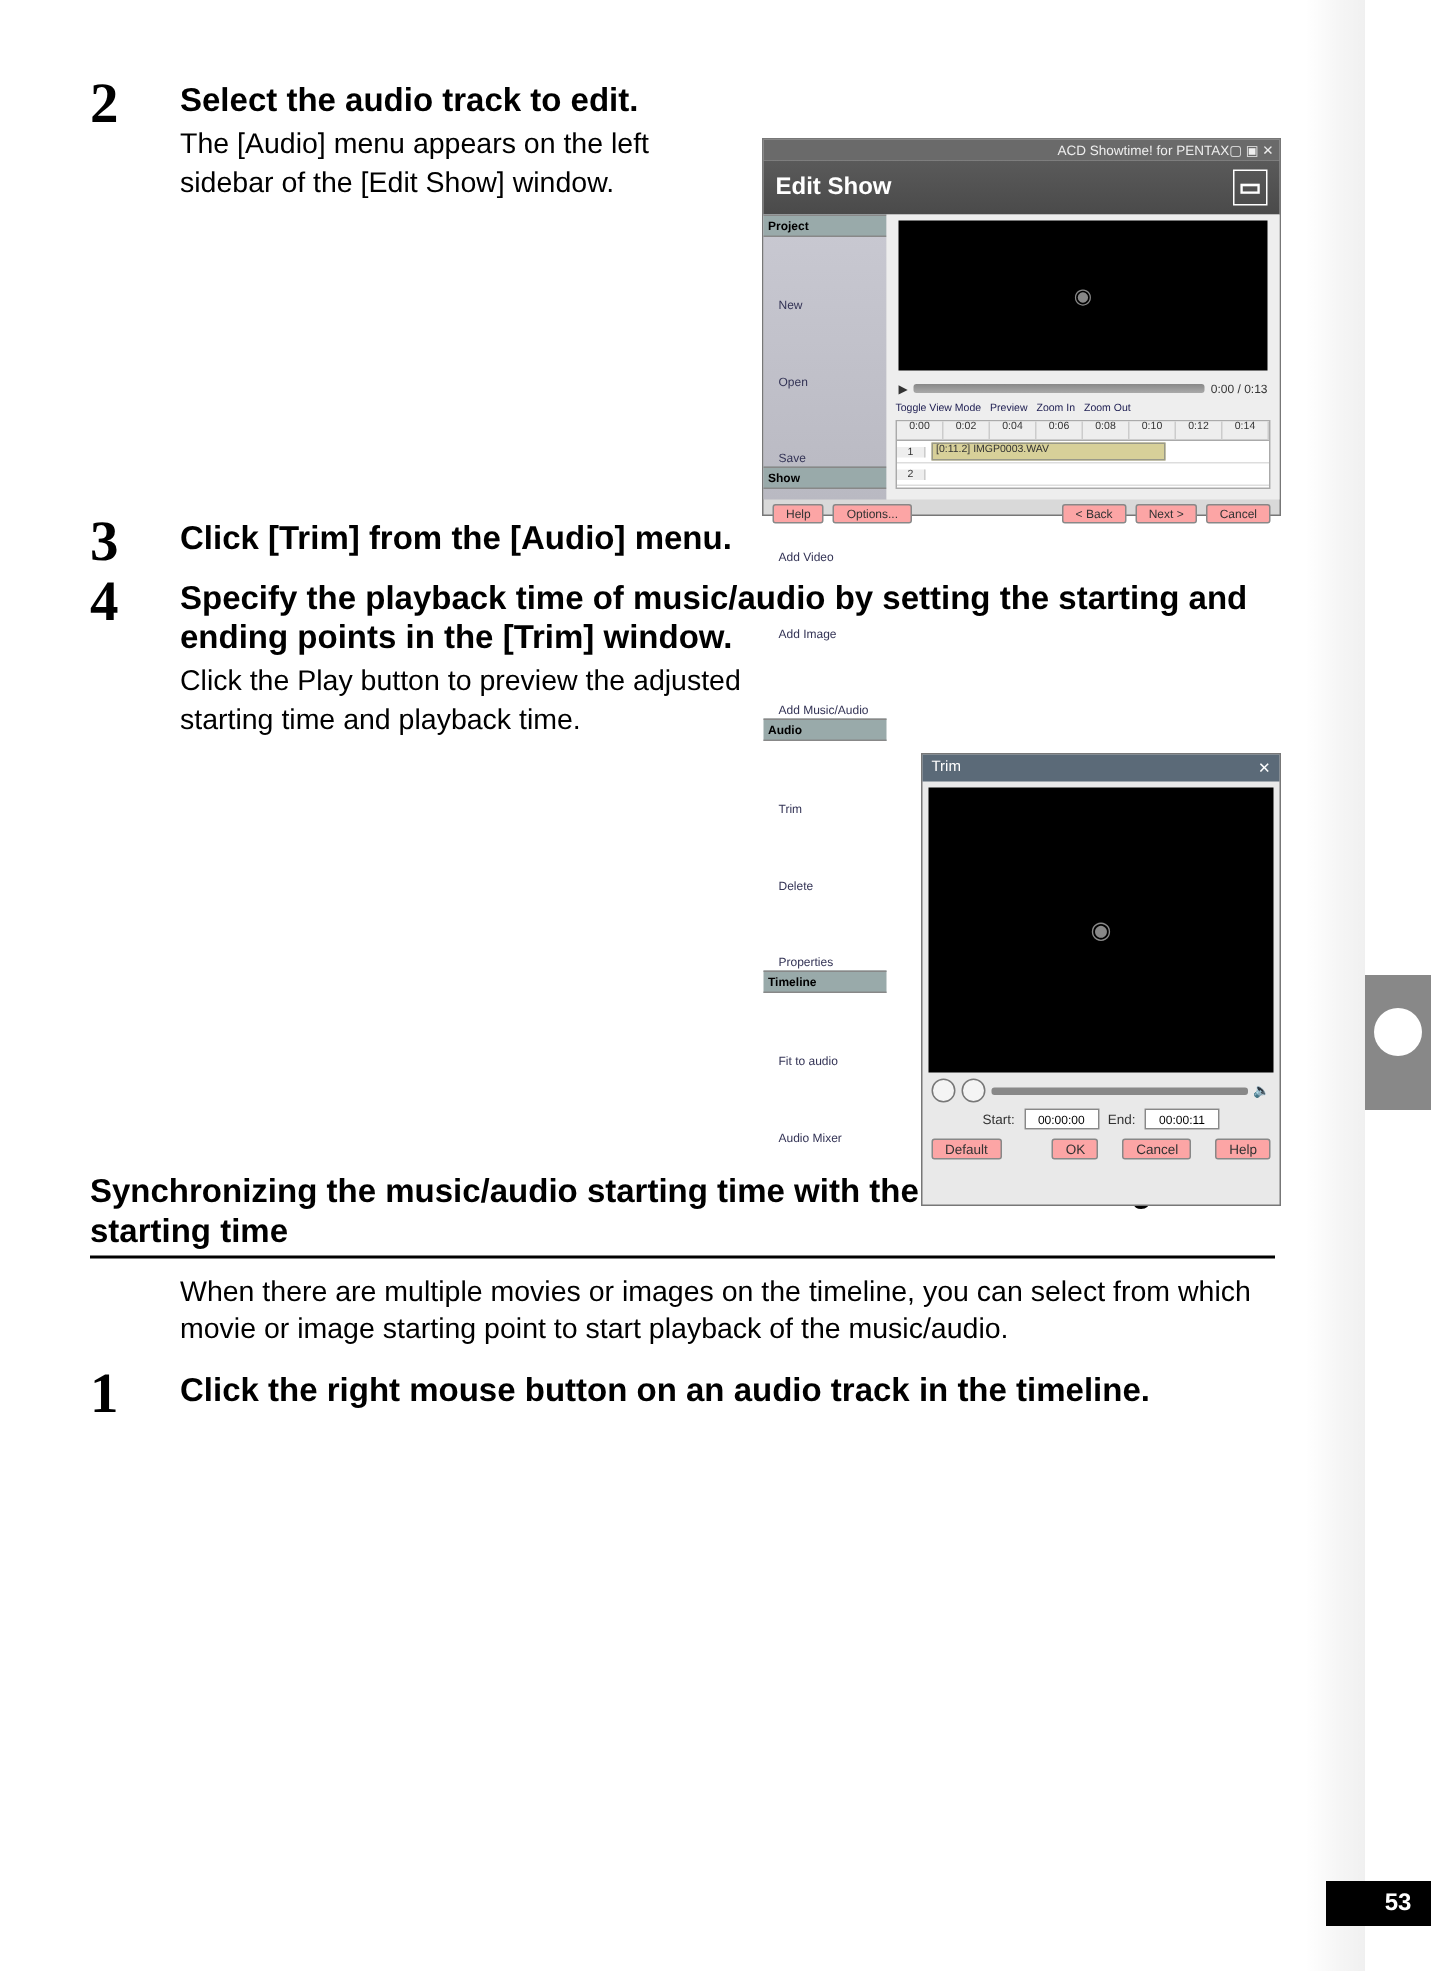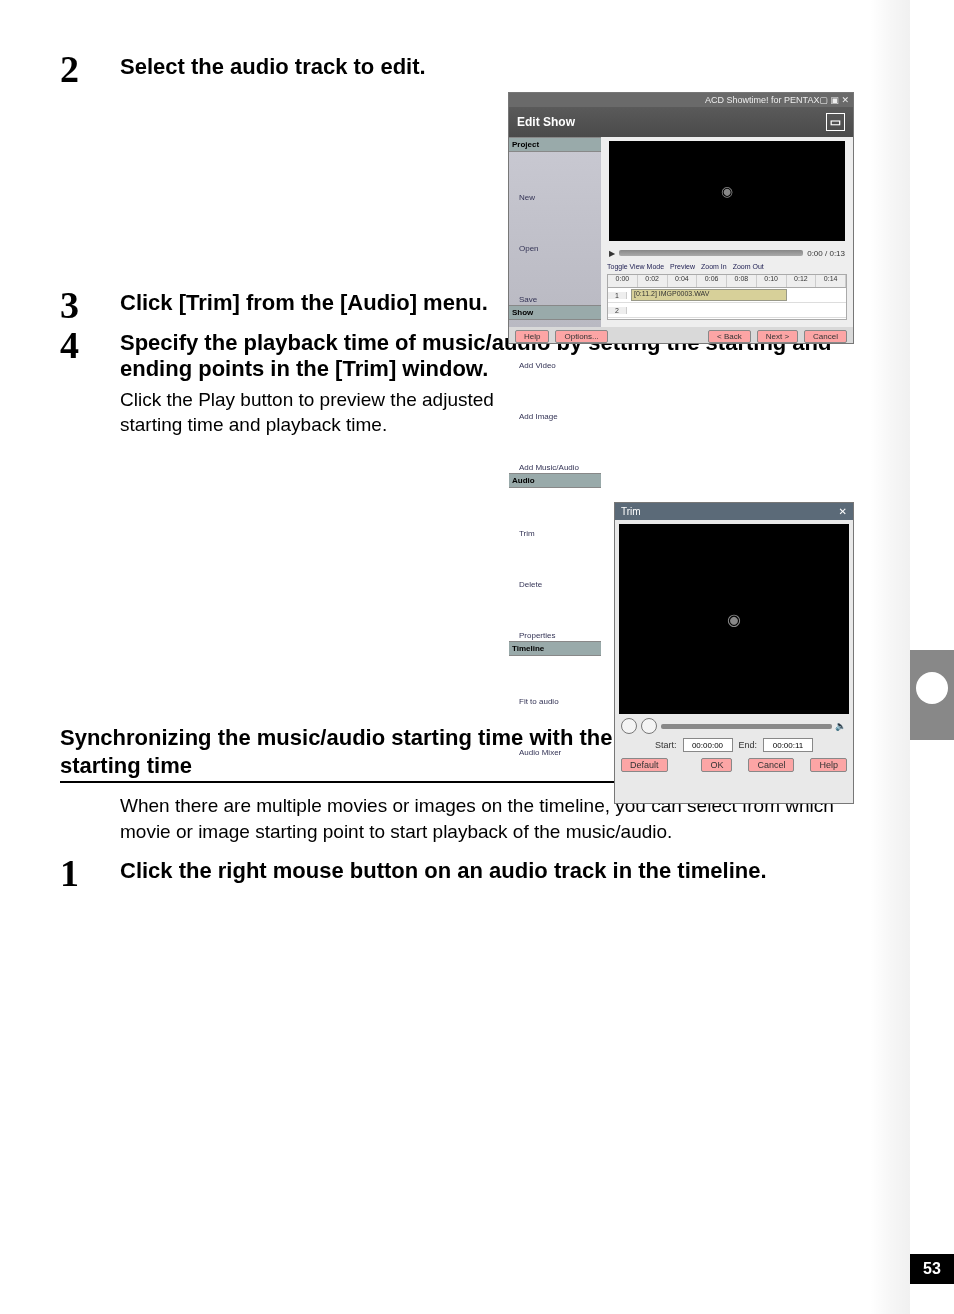--- a/index.html
+++ b/index.html
@@ -49,20 +49,21 @@
     bottom: 30px;
     width: 44px;
     height: 30px;
     background: #000;
     color: #fff;
     font-weight: bold;
     font-size: 16px;
     display: flex;
     align-items: center;
     justify-content: center;
+    padding-left: 26px;
   }
 
   .content {
     width: 790px;
   }
 
   .step-row {
     display: flex;
     align-items: flex-start;
     margin-top: 8px;
@@ -117,23 +118,23 @@
     position: absolute;
     background: #d9d9d9;
     border: 1px solid #777;
     font-size: 9px;
     color: #333;
   }
   .shot1 { top: 92px; left: 508px; width: 344px; height: 250px; }
   .shot2 { top: 502px; left: 614px; width: 238px; height: 300px; }
 
   .s1-titlebar { background:#6a6a6a; color:#eee; padding:2px 4px; font-size:9px; display:flex; justify-content:flex-end; }
-  .s1-header { background:linear-gradient(#5a5a5a,#4a4a4a); color:#fff; padding:6px 8px; font-size:12px; font-weight:bold; display:flex; justify-content:space-between; align-items:center; }
+  .s1-header { background:linear-gradient(#5a5a5a,#4a4a4a); color:#fff; padding:6px 8px; font-size:16px; font-weight:bold; display:flex; justify-content:space-between; align-items:center; }
   .s1-body { display:flex; height:190px; }
-  .s1-side { width:92px; background:linear-gradient(#c9c9d2,#b9b9c2); font-size:8px; }
+  .s1-side { width:82px; background:linear-gradient(#c9c9d2,#b9b9c2); font-size:8px; }
   .s1-side .grp-h { background:#9aa; color:#000; font-weight:bold; padding:2px 3px; border-top:1px solid #888; border-bottom:1px solid #888; }
   .s1-side .grp-i { padding:1px 3px 1px 10px; color:#335;margin-top:40px; }
   .s1-main { flex:1; background:#eee; display:flex; flex-direction:column; }
   .s1-vid { margin:4px 8px; flex:none; height:100px; background:#000; display:flex; align-items:center; justify-content:center; color:#888; font-size:14px; }
   .s1-bar { margin:2px 8px; height:12px; display:flex; align-items:center; gap:4px; color:#333; font-size:8px;}
   .s1-bar .track { flex:1; height:6px; background:linear-gradient(#888,#aaa); border-radius:2px; }
   .s1-tools { margin:2px 6px; font-size:7px; color:#225; display:flex; gap:6px; }
   .s1-tl { margin:2px 6px 0 6px; height:44px; background:#fff; border:1px solid #aaa; font-size:7px;}
   .s1-tl .ruler { height:12px; background:#eee; border-bottom:1px solid #aaa; display:flex; }
   .s1-tl .ruler span { flex:1; border-right:1px solid #ccc; text-align:center; }
@@ -164,20 +165,21 @@
 <body>
 
 <div class="page">
 
   <div class="content">
 
     <div class="step-row">
       <div class="step-num">2</div>
       <div class="step-body">
         <div class="step-title">Select the audio track to edit.</div>
+        <div class="step-desc narrow1">The [Audio] menu appears on the left sidebar of the [Edit Show] window.</div>
       </div>
     </div>
 
     <div style="height:190px"></div>
 
     <div class="step-row" style="margin-top:6px;">
       <div class="step-num">3</div>
       <div class="step-body">
         <div class="step-title">Click [Trim] from the [Audio] menu.</div>
       </div>

